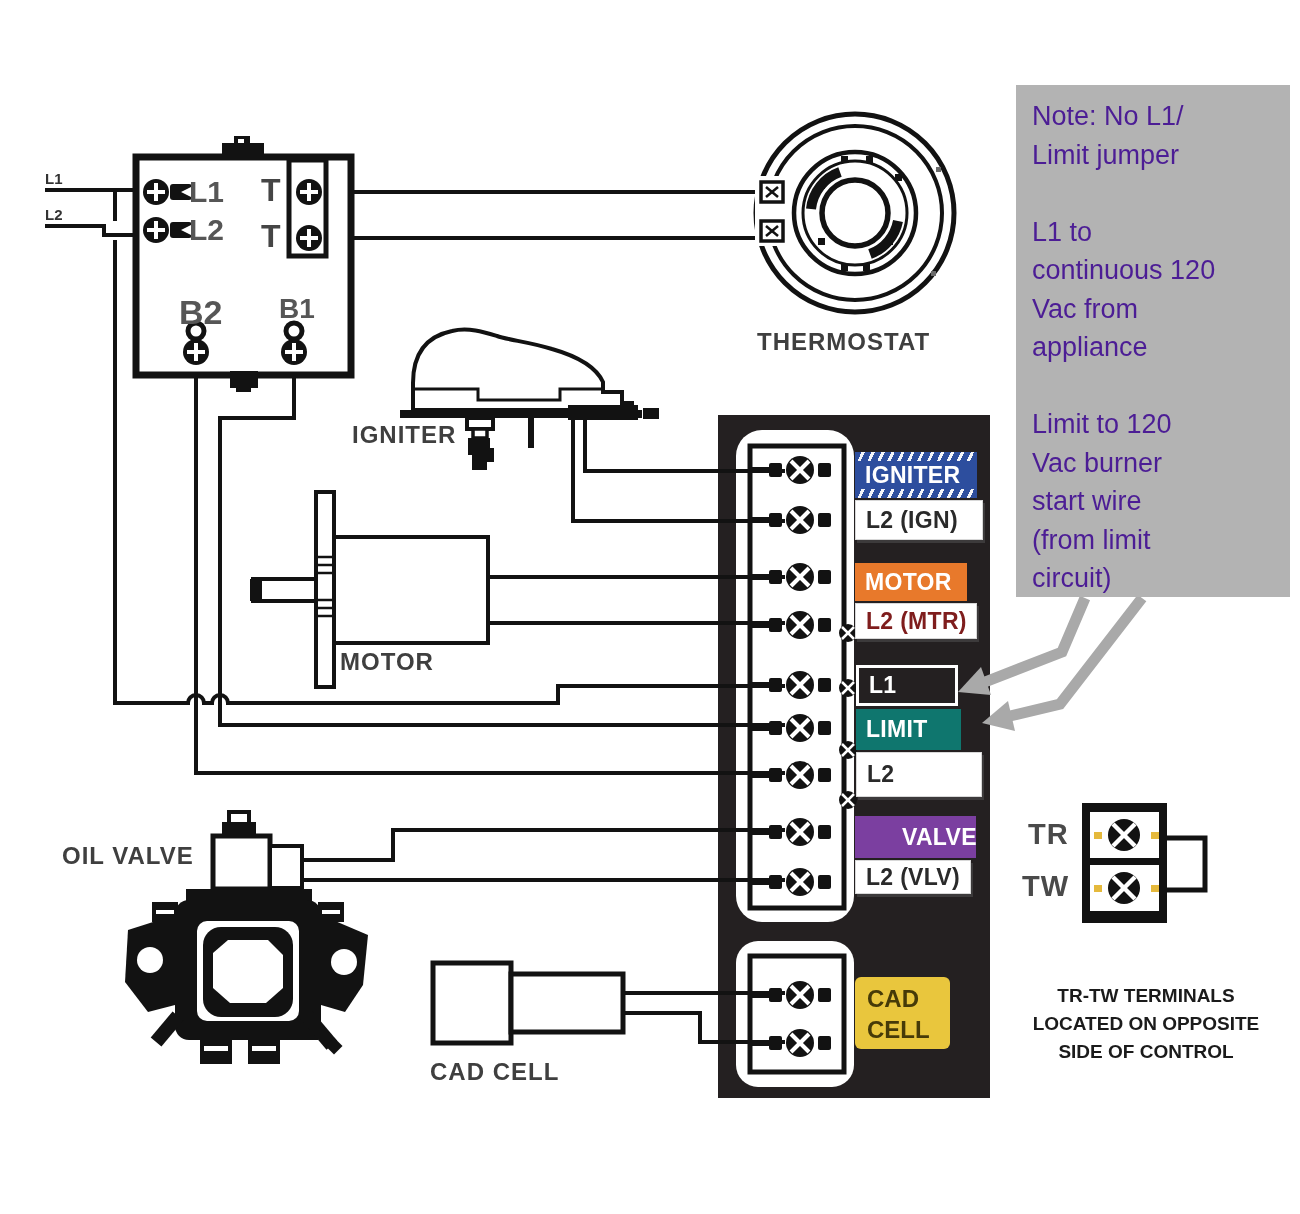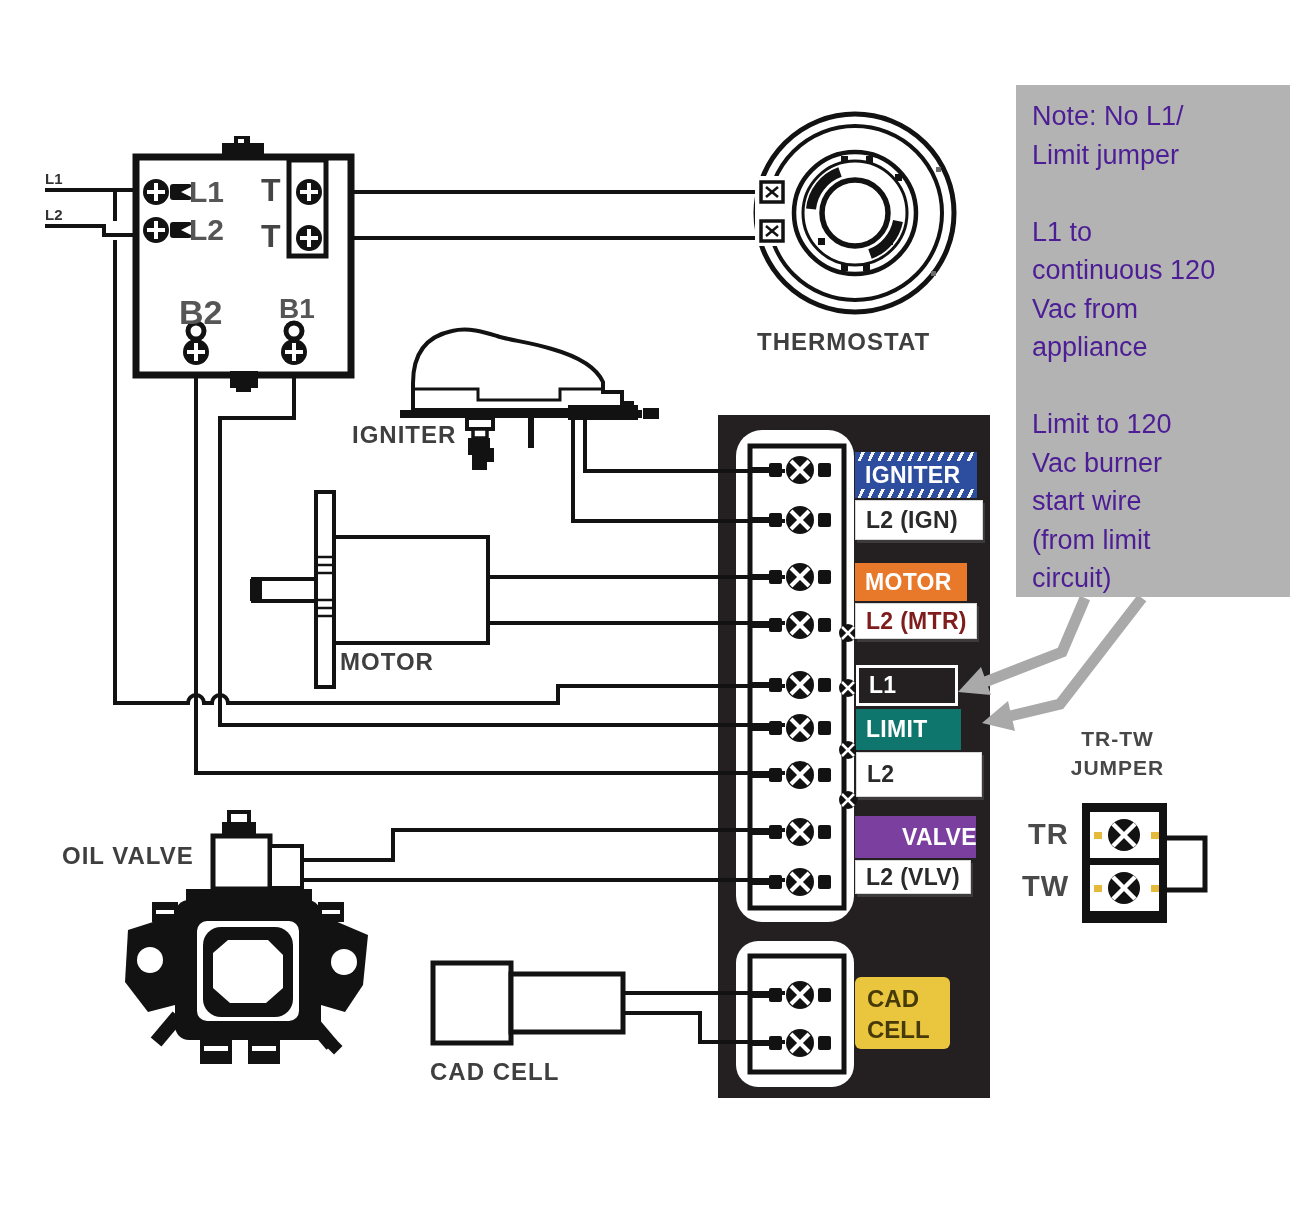--- a/index.html
+++ b/index.html
@@ -291,18 +291,19 @@
 continuous 120
 Vac from
 appliance
 
 Limit to 120
 Vac burner
 start wire
 (from limit
 circuit)</div>
 
-  <div id="trtw-title">TR-TW
-JUMPER</div>
   <div class="tr-tw-lbl" style="left:1028px;top:818px;">TR</div>
   <div class="tr-tw-lbl" style="left:1022px;top:870px;">TW</div>
+  <div id="trtw-note">TR-TW TERMINALS
+LOCATED ON OPPOSITE
+SIDE OF CONTROL</div>
 
 </div>
 
 </body></html>

